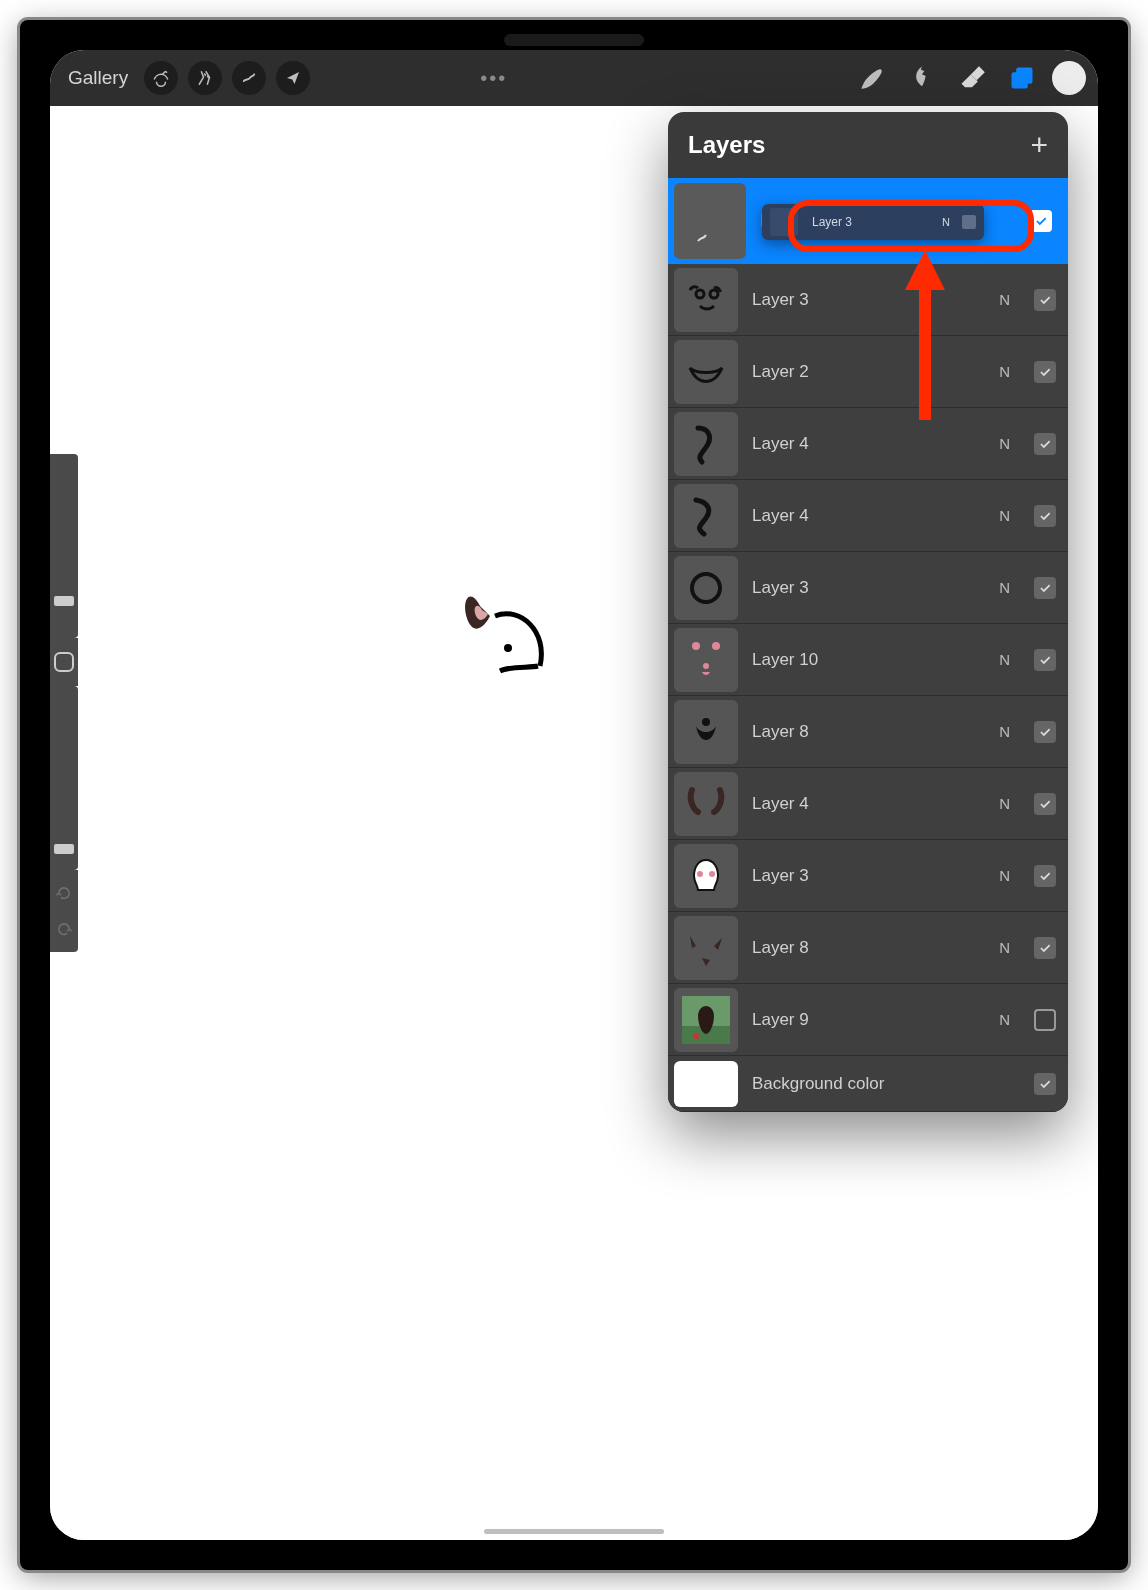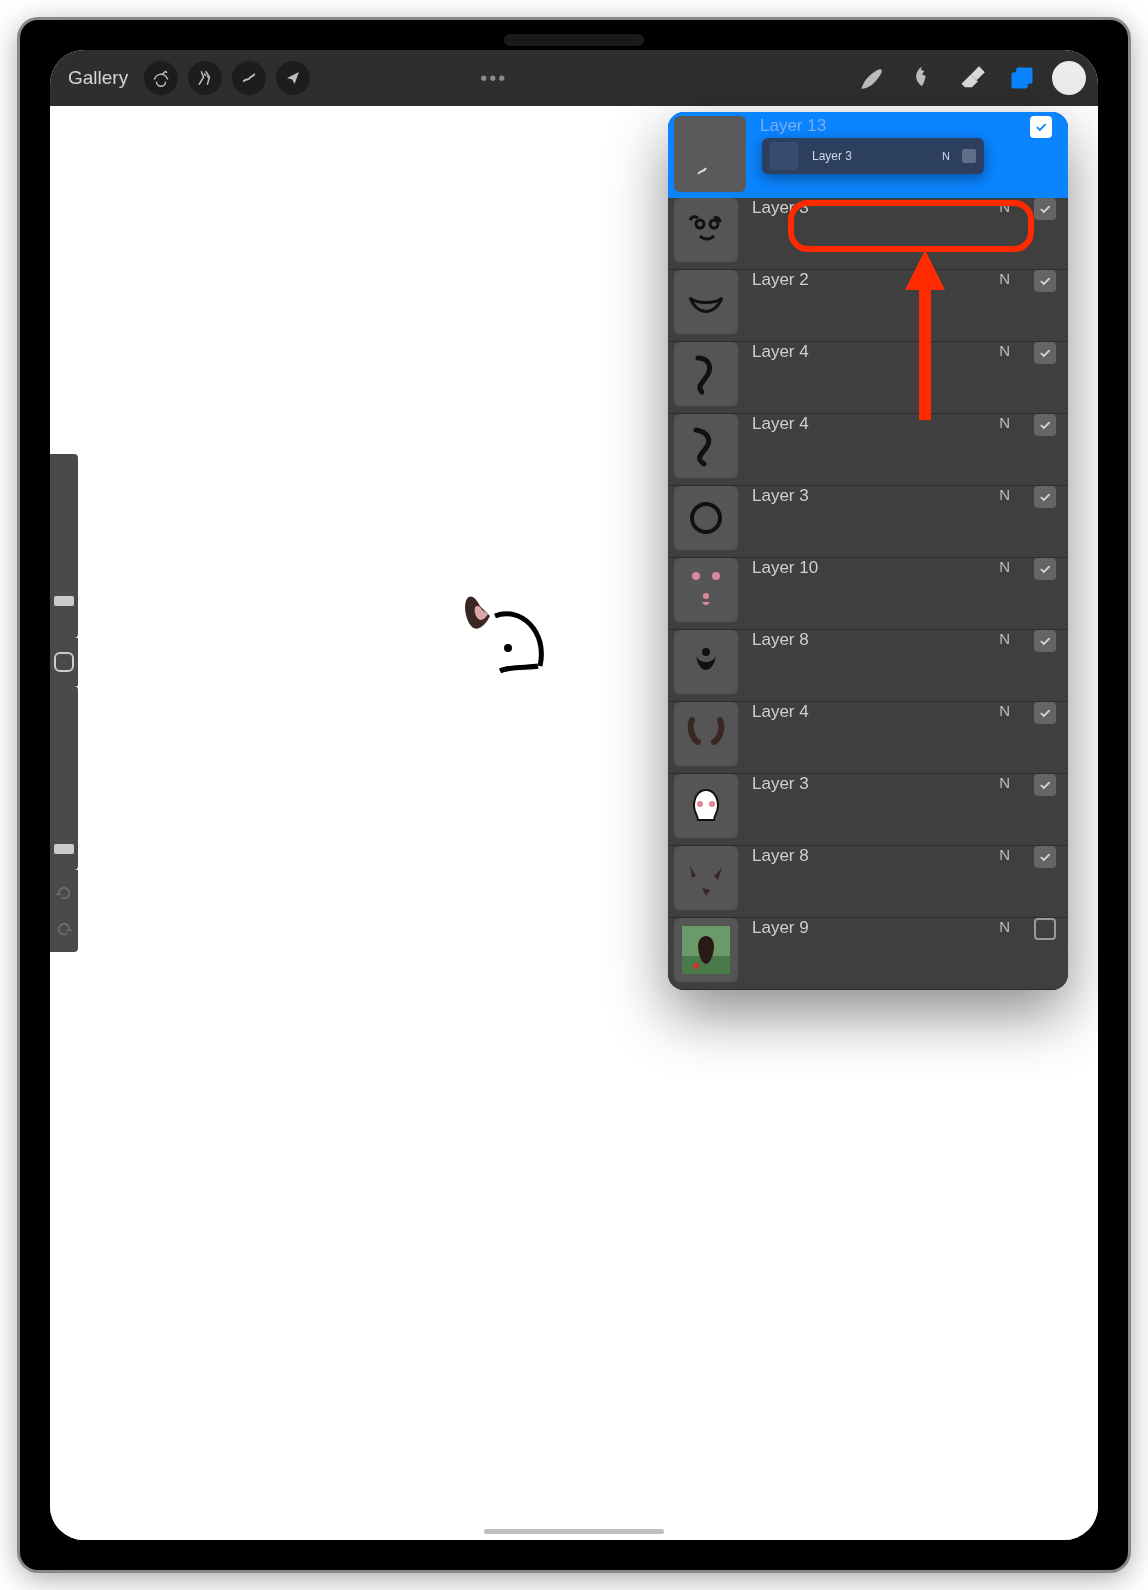--- a/index.html
+++ b/index.html
@@ -8,21 +8,21 @@
     font-family: -apple-system, BlinkMacSystemFont, "Segoe UI", sans-serif;
     width: 1148px;
     height: 1590px;
     position: relative;
   }
   .ipad-frame {
     position: absolute;
     top: 20px; left: 20px;
     width: 1108px; height: 1550px;
     background: #000;
-    border-radius: 18px;
+    border-radius: 8px;
     box-shadow: 0 0 0 3px #888, 0 6px 30px rgba(0,0,0,.4);
     padding: 30px;
   }
   .ipad-frame::before {
     content:"";
     position:absolute;
     top:14px; left:50%; transform:translateX(-50%);
     width:140px; height:12px;
     background:#1a1a1a; border-radius:6px;
   }
@@ -109,21 +109,21 @@
   .layers-header {
     display:flex; align-items:center; justify-content:space-between;
     padding:16px 20px;
   }
   .layers-title { color:#fff; font-size:24px; font-weight:600; }
   .add-layer { color:#dcdcdc; font-size:30px; font-weight:200; }
 
   .layer-row {
     height:72px;
     border-bottom:1px solid rgba(0,0,0,.28);
-    display:flex; align-items:flex-start;
+    display:flex; align-items:center;
     padding:0 12px 0 0;
     gap:14px;
     background:#3f3f3f;
     position:relative;
   }
   .layer-row.bg-row { height:56px; }
   .layer-thumb {
     width:64px; height:64px; background:#555; border-radius:6px;
     margin-left:6px;
     display:flex; align-items:center; justify-content:center;
@@ -263,20 +263,24 @@
         <svg viewBox="0 0 24 24">
             <path d="M5 12a7 7 0 1 1 3 6M5 12l-3 3m3-3l3 3"></path>
           </svg>
         <svg viewBox="0 0 24 24">
             <path d="M19 12a7 7 0 1 0-3 6M19 12l3 3m-3-3l-3 3"></path>
           </svg>
       </div>
     </div>
 
     <div class="layers-panel">
+      <div class="layers-header">
+        <span class="layers-title">Layers</span>
+        <span class="add-layer">+</span>
+      </div>
 
       <div class="layer-row selected">
         <div class="layer-thumb">
           <svg width="60" height="60" viewBox="0 0 60 60">
               <path d="M18 50c3-4 6-2 8-6" stroke="#ddd" stroke-width="2" fill="none"></path>
             </svg>
         </div>
         <span class="layer-name" style="color:#7aaef2">Layer 13</span>
         <div class="layer-check">
             <svg viewBox="0 0 24 24">
@@ -455,20 +459,29 @@
                 <path d="M24 10c-4 0-8 4-8 10c0 8 4 18 8 18s8-10 8-18c0-6-4-10-8-10z" fill="#2a1a16"></path>
                 <circle cx="14" cy="40" r="3" fill="#c33"></circle>
               </svg>
             </div>
             <span class="layer-name">Layer 9</span>
             <span class="blend-mode">N</span>
             <div class="layer-check unchecked"></div>
           </div>
         </div>
 
+      <div class="layer-row bg-row">
+        <div class="layer-thumb white" style="height:46px"></div>
+        <span class="layer-name">Background color</span>
+        <div class="layer-check">
+            <svg viewBox="0 0 24 24">
+              <path d="M5 12l5 5L20 7"></path>
+            </svg>
+          </div>
+      </div>
     </div>
 
     <div class="annotation-box" style="top:150px; right:64px; width:246px; height:52px;"></div>
 
     <svg class="annotation-arrow" style="top:200px; right:148px; width:50px; height:170px;" viewBox="0 0 50 170">
       <path d="M25 170 L25 30" stroke="#ff2a00" stroke-width="12" fill="none"></path>
       <path d="M25 0 L5 40 L45 40 Z" fill="#ff2a00"></path>
     </svg>
 
     <div class="home-indicator"></div>

